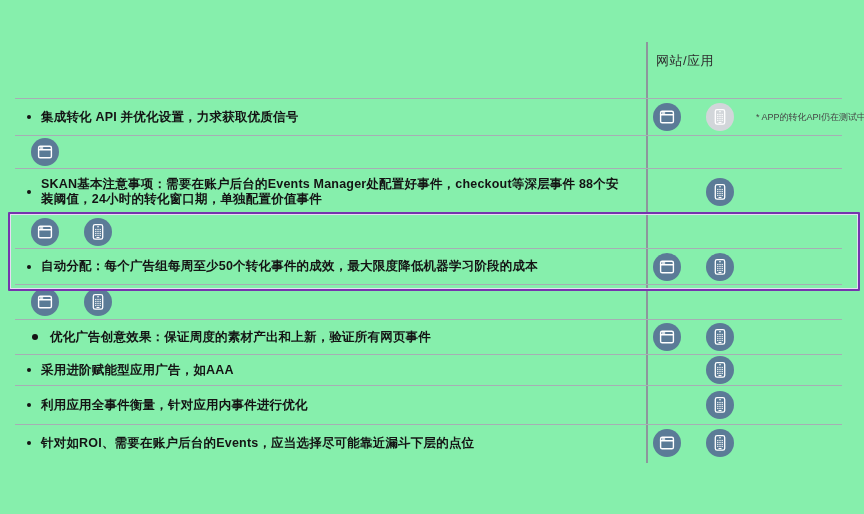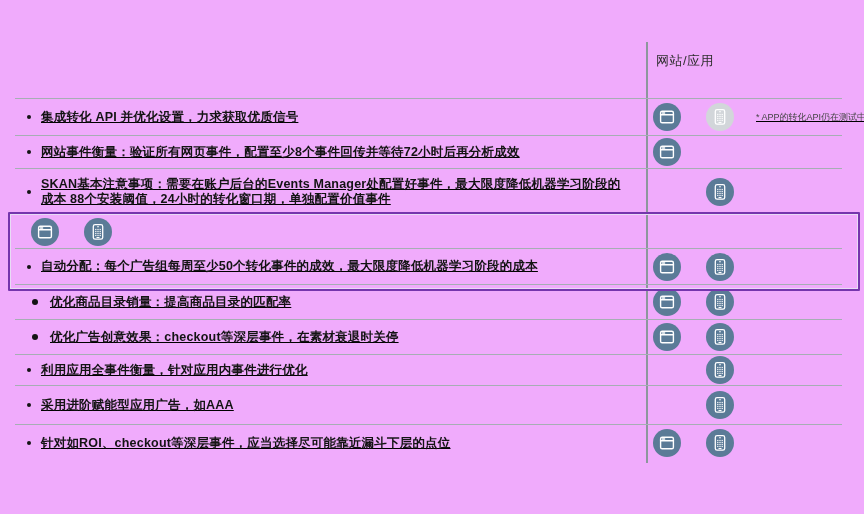--- a/index.html
+++ b/index.html
@@ -1,35 +1,34 @@
 <!DOCTYPE html>
 <html style="--icon-blue: #5b7b97; --icon-muted: #d2d6da; --sep: #a6aeb4; --divider: #8d969c; --purple: #7535ad;"><head>
 <meta charset="utf-8">
 <style>
   html,body{margin:0;padding:0;background:#ffffff;}
   .canvas{
-    position:relative;width:864px;height:514px;background:#f0abfc;overflow:hidden;
+    position:relative;width:864px;height:514px;background:#86efac;overflow:hidden;
     font-family:"Liberation Sans","DejaVu Sans",sans-serif;
   }
   .col-header{
     position:absolute;left:656px;top:52px;font-size:13px;color:#2f2f2f;
     letter-spacing:.5px;
   }
   .v-divider{
     position:absolute;left:646px;top:42px;width:2px;height:421px;
     background:var(--divider,#8d969c);
   }
   .rows{
     position:absolute;left:15px;top:98px;width:827px;
     border-top:1.5px solid var(--sep,#a6aeb4);
   }
   .row{
     display:flex;align-items:stretch;box-sizing:border-box;
     border-bottom:1.5px solid var(--sep,#a6aeb4);
-    text-decoration:underline;
   }
   .row:nth-child(1){height:37px}
   .row:nth-child(2){height:33px}
   .row:nth-child(3){height:46px}
   .row:nth-child(4){height:34px}
   .row:nth-child(5){height:36px}
   .row:nth-child(6){height:35px}
   .row:nth-child(7){height:35px}
   .row:nth-child(8){height:31px}
   .row:nth-child(9){height:39px}
@@ -109,44 +108,40 @@
                 <rect x="13" y="8.2" width="2" height="1" rx="0.5"></rect>
                 <rect x="12.3" y="19" width="3.4" height="0.9" rx="0.45"></rect>
               </g>
             </svg>
           </span>
       <span class="note">* APP的转化API仍在测试中</span>
     </div>
   </div>
 
   <div class="row">
-    <div class="cell-text">
-      <span class="bullet"></span>
-      <span class="txt">网站事件衡量：验证所有网页事件，配置至少8个事件回传并等待72小时后再分析成效</span>
-    </div>
     <div class="cell-icons">
       <span class="slot web">
             <svg viewBox="0 0 28 28">
               <circle cx="14" cy="14" r="14" class="icon-circle"></circle>
               <g stroke="#fff" stroke-width="1.4" fill="none" stroke-linecap="round">
                 <rect x="7.6" y="8.2" width="12.8" height="11.6" rx="1.6"></rect>
                 <line x1="7.6" y1="11.7" x2="20.4" y2="11.7"></line>
                 <line x1="9.5" y1="10" x2="11.6" y2="10"></line>
               </g>
             </svg>
           </span>
       <span class="slot app"></span>
 
     </div>
   </div>
 
   <div class="row">
     <div class="cell-text">
       <span class="bullet"></span>
-      <span class="txt">SKAN基本注意事项：需要在账户后台的Events Manager处配置好事件，最大限度降低机器学习阶段的成本 88个安装阈值，24小时的转化窗口期，单独配置价值事件</span>
+      <span class="txt">SKAN基本注意事项：需要在账户后台的Events Manager处配置好事件，checkout等深层事件 88个安装阈值，24小时的转化窗口期，单独配置价值事件</span>
     </div>
     <div class="cell-icons">
       <span class="slot web"></span>
       <span class="slot app">
             <svg viewBox="0 0 28 28">
               <circle cx="14" cy="14" r="14" class="icon-circle"></circle>
               <rect x="9.3" y="6.6" width="9.4" height="14.6" rx="1.8" stroke="#fff" stroke-width="1.3" fill="none"></rect>
               <g fill="#fff">
                 <rect x="11.2" y="10.9" width="1.2" height="1.2"></rect>
                 <rect x="13.4" y="10.9" width="1.2" height="1.2"></rect>
@@ -243,24 +238,20 @@
                 <rect x="13" y="8.2" width="2" height="1" rx="0.5"></rect>
                 <rect x="12.3" y="19" width="3.4" height="0.9" rx="0.45"></rect>
               </g>
             </svg>
           </span>
 
     </div>
   </div>
 
   <div class="row large-bullet">
-    <div class="cell-text">
-      <span class="bullet"></span>
-      <span class="txt">优化商品目录销量：提高商品目录的匹配率</span>
-    </div>
     <div class="cell-icons">
       <span class="slot web">
             <svg viewBox="0 0 28 28">
               <circle cx="14" cy="14" r="14" class="icon-circle"></circle>
               <g stroke="#fff" stroke-width="1.4" fill="none" stroke-linecap="round">
                 <rect x="7.6" y="8.2" width="12.8" height="11.6" rx="1.6"></rect>
                 <line x1="7.6" y1="11.7" x2="20.4" y2="11.7"></line>
                 <line x1="9.5" y1="10" x2="11.6" y2="10"></line>
               </g>
             </svg>
@@ -287,33 +278,66 @@
               </g>
             </svg>
           </span>
 
     </div>
   </div>
 
   <div class="row large-bullet">
     <div class="cell-text">
       <span class="bullet"></span>
-      <span class="txt">优化广告创意效果：checkout等深层事件，在素材衰退时关停</span>
-    </div>
-    <div class="cell-icons">
-      <span class="slot web">
-            <svg viewBox="0 0 28 28">
-              <circle cx="14" cy="14" r="14" class="icon-circle"></circle>
-              <g stroke="#fff" stroke-width="1.4" fill="none" stroke-linecap="round">
-                <rect x="7.6" y="8.2" width="12.8" height="11.6" rx="1.6"></rect>
-                <line x1="7.6" y1="11.7" x2="20.4" y2="11.7"></line>
-                <line x1="9.5" y1="10" x2="11.6" y2="10"></line>
-              </g>
-            </svg>
-          </span>
+      <span class="txt">优化广告创意效果：保证周度的素材产出和上新，验证所有网页事件</span>
+    </div>
+    <div class="cell-icons">
+      <span class="slot web">
+            <svg viewBox="0 0 28 28">
+              <circle cx="14" cy="14" r="14" class="icon-circle"></circle>
+              <g stroke="#fff" stroke-width="1.4" fill="none" stroke-linecap="round">
+                <rect x="7.6" y="8.2" width="12.8" height="11.6" rx="1.6"></rect>
+                <line x1="7.6" y1="11.7" x2="20.4" y2="11.7"></line>
+                <line x1="9.5" y1="10" x2="11.6" y2="10"></line>
+              </g>
+            </svg>
+          </span>
+      <span class="slot app">
+            <svg viewBox="0 0 28 28">
+              <circle cx="14" cy="14" r="14" class="icon-circle"></circle>
+              <rect x="9.3" y="6.6" width="9.4" height="14.6" rx="1.8" stroke="#fff" stroke-width="1.3" fill="none"></rect>
+              <g fill="#fff">
+                <rect x="11.2" y="10.9" width="1.2" height="1.2"></rect>
+                <rect x="13.4" y="10.9" width="1.2" height="1.2"></rect>
+                <rect x="15.6" y="10.9" width="1.2" height="1.2"></rect>
+                <rect x="11.2" y="12.9" width="1.2" height="1.2"></rect>
+                <rect x="13.4" y="12.9" width="1.2" height="1.2"></rect>
+                <rect x="15.6" y="12.9" width="1.2" height="1.2"></rect>
+                <rect x="11.2" y="14.9" width="1.2" height="1.2"></rect>
+                <rect x="13.4" y="14.9" width="1.2" height="1.2"></rect>
+                <rect x="15.6" y="14.9" width="1.2" height="1.2"></rect>
+                <rect x="11.2" y="16.9" width="1.2" height="1.2"></rect>
+                <rect x="13.4" y="16.9" width="1.2" height="1.2"></rect>
+                <rect x="15.6" y="16.9" width="1.2" height="1.2"></rect>
+                <rect x="13" y="8.2" width="2" height="1" rx="0.5"></rect>
+                <rect x="12.3" y="19" width="3.4" height="0.9" rx="0.45"></rect>
+              </g>
+            </svg>
+          </span>
+
+    </div>
+  </div>
+
+  <div class="row">
+    <div class="cell-text">
+      <span class="bullet"></span>
+      <span class="txt">采用进阶赋能型应用广告，如AAA</span>
+    </div>
+    <div class="cell-icons">
+      <span class="slot web"></span>
       <span class="slot app">
             <svg viewBox="0 0 28 28">
               <circle cx="14" cy="14" r="14" class="icon-circle"></circle>
               <rect x="9.3" y="6.6" width="9.4" height="14.6" rx="1.8" stroke="#fff" stroke-width="1.3" fill="none"></rect>
               <g fill="#fff">
                 <rect x="11.2" y="10.9" width="1.2" height="1.2"></rect>
                 <rect x="13.4" y="10.9" width="1.2" height="1.2"></rect>
                 <rect x="15.6" y="10.9" width="1.2" height="1.2"></rect>
                 <rect x="11.2" y="12.9" width="1.2" height="1.2"></rect>
                 <rect x="13.4" y="12.9" width="1.2" height="1.2"></rect>
@@ -362,54 +386,21 @@
               </g>
             </svg>
           </span>
 
     </div>
   </div>
 
   <div class="row">
     <div class="cell-text">
       <span class="bullet"></span>
-      <span class="txt">采用进阶赋能型应用广告，如AAA</span>
-    </div>
-    <div class="cell-icons">
-      <span class="slot web"></span>
-      <span class="slot app">
-            <svg viewBox="0 0 28 28">
-              <circle cx="14" cy="14" r="14" class="icon-circle"></circle>
-              <rect x="9.3" y="6.6" width="9.4" height="14.6" rx="1.8" stroke="#fff" stroke-width="1.3" fill="none"></rect>
-              <g fill="#fff">
-                <rect x="11.2" y="10.9" width="1.2" height="1.2"></rect>
-                <rect x="13.4" y="10.9" width="1.2" height="1.2"></rect>
-                <rect x="15.6" y="10.9" width="1.2" height="1.2"></rect>
-                <rect x="11.2" y="12.9" width="1.2" height="1.2"></rect>
-                <rect x="13.4" y="12.9" width="1.2" height="1.2"></rect>
-                <rect x="15.6" y="12.9" width="1.2" height="1.2"></rect>
-                <rect x="11.2" y="14.9" width="1.2" height="1.2"></rect>
-                <rect x="13.4" y="14.9" width="1.2" height="1.2"></rect>
-                <rect x="15.6" y="14.9" width="1.2" height="1.2"></rect>
-                <rect x="11.2" y="16.9" width="1.2" height="1.2"></rect>
-                <rect x="13.4" y="16.9" width="1.2" height="1.2"></rect>
-                <rect x="15.6" y="16.9" width="1.2" height="1.2"></rect>
-                <rect x="13" y="8.2" width="2" height="1" rx="0.5"></rect>
-                <rect x="12.3" y="19" width="3.4" height="0.9" rx="0.45"></rect>
-              </g>
-            </svg>
-          </span>
-
-    </div>
-  </div>
-
-  <div class="row">
-    <div class="cell-text">
-      <span class="bullet"></span>
-      <span class="txt">针对如ROI、checkout等深层事件，应当选择尽可能靠近漏斗下层的点位</span>
+      <span class="txt">针对如ROI、需要在账户后台的Events，应当选择尽可能靠近漏斗下层的点位</span>
     </div>
     <div class="cell-icons">
       <span class="slot web">
             <svg viewBox="0 0 28 28">
               <circle cx="14" cy="14" r="14" class="icon-circle"></circle>
               <g stroke="#fff" stroke-width="1.4" fill="none" stroke-linecap="round">
                 <rect x="7.6" y="8.2" width="12.8" height="11.6" rx="1.6"></rect>
                 <line x1="7.6" y1="11.7" x2="20.4" y2="11.7"></line>
                 <line x1="9.5" y1="10" x2="11.6" y2="10"></line>
               </g>

